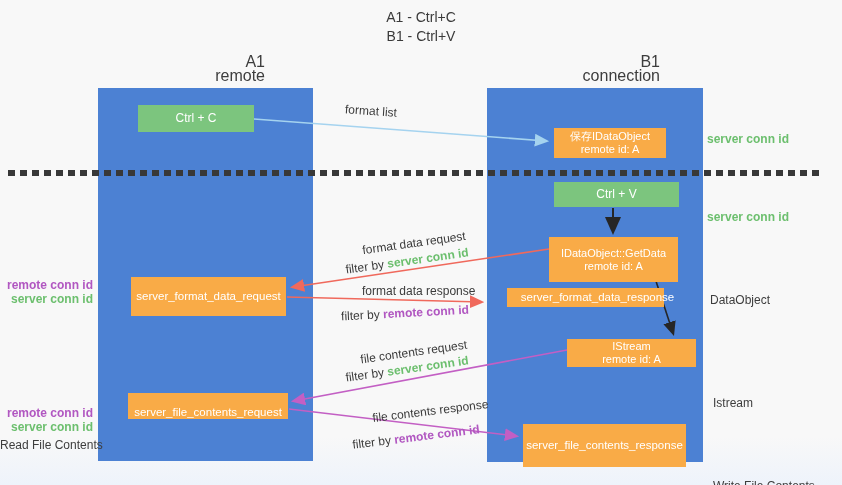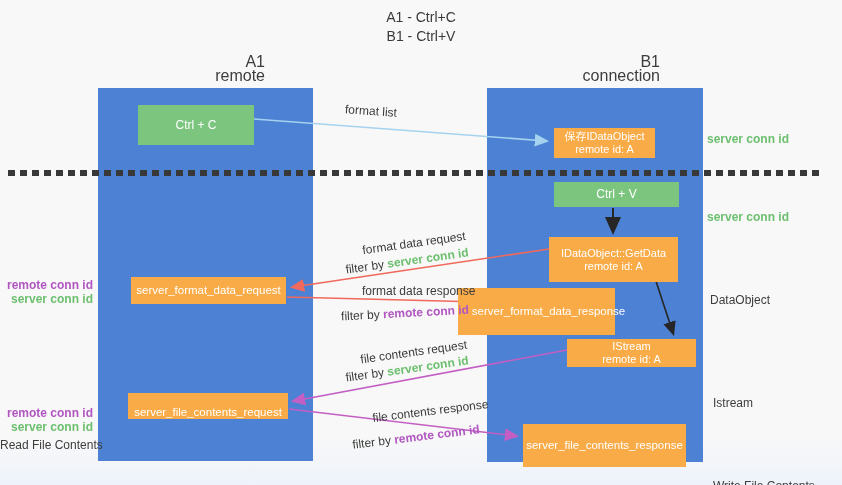--- a/index.html
+++ b/index.html
@@ -30,26 +30,26 @@
   }
   .arrows{position:absolute;left:0;top:0;width:842px;height:485px;pointer-events:none;}
   .node{
     position:absolute;display:flex;flex-direction:column;
     align-items:center;justify-content:center;
     color:#fff;font-size:11.5px;line-height:13px;text-align:center;
     box-sizing:border-box;
   }
   .node.green{background:#7cc57e;}
   .node.orange{background:#f9ab47;}
-  .n-ctrlc{left:138px;top:105px;width:116px;height:40px;font-size:12px;}
-  .n-saveobj{left:554px;top:128px;width:101px;height:30px;font-size:11px;}
+  .n-ctrlc{left:138px;top:105px;width:116px;height:27px;font-size:12px;}
+  .n-saveobj{left:554px;top:128px;width:112px;height:30px;font-size:11px;}
   .n-ctrlv{left:554px;top:182px;width:125px;height:25px;font-size:12px;}
   .n-getdata{left:549px;top:237px;width:129px;height:45px;font-size:11px;}
-  .n-freq{left:131px;top:277px;width:155px;height:27px;}
-  .n-fresp{left:458px;top:288px;width:157px;height:47px;padding-left:24px;}
+  .n-freq{left:131px;top:277px;width:155px;height:39px;}
+  .n-fresp{left:507px;top:288px;width:157px;height:19px;padding-left:24px;}
   .n-istream{left:567px;top:339px;width:129px;height:28px;font-size:11px;}
   .n-fcreq{left:128px;top:393px;width:160px;height:26px;justify-content:flex-end;}
   .n-fcresp{left:523px;top:424px;width:163px;height:43px;}
   .mid-label{
     position:absolute;font-size:12px;color:#3b3b3b;white-space:nowrap;
     transform-origin:center center;
   }
   .green-t{color:#6cbf6e;font-weight:bold;}
   .purple-t{color:#b157c1;font-weight:bold;}
   .side-label{position:absolute;font-size:12px;white-space:nowrap;}

